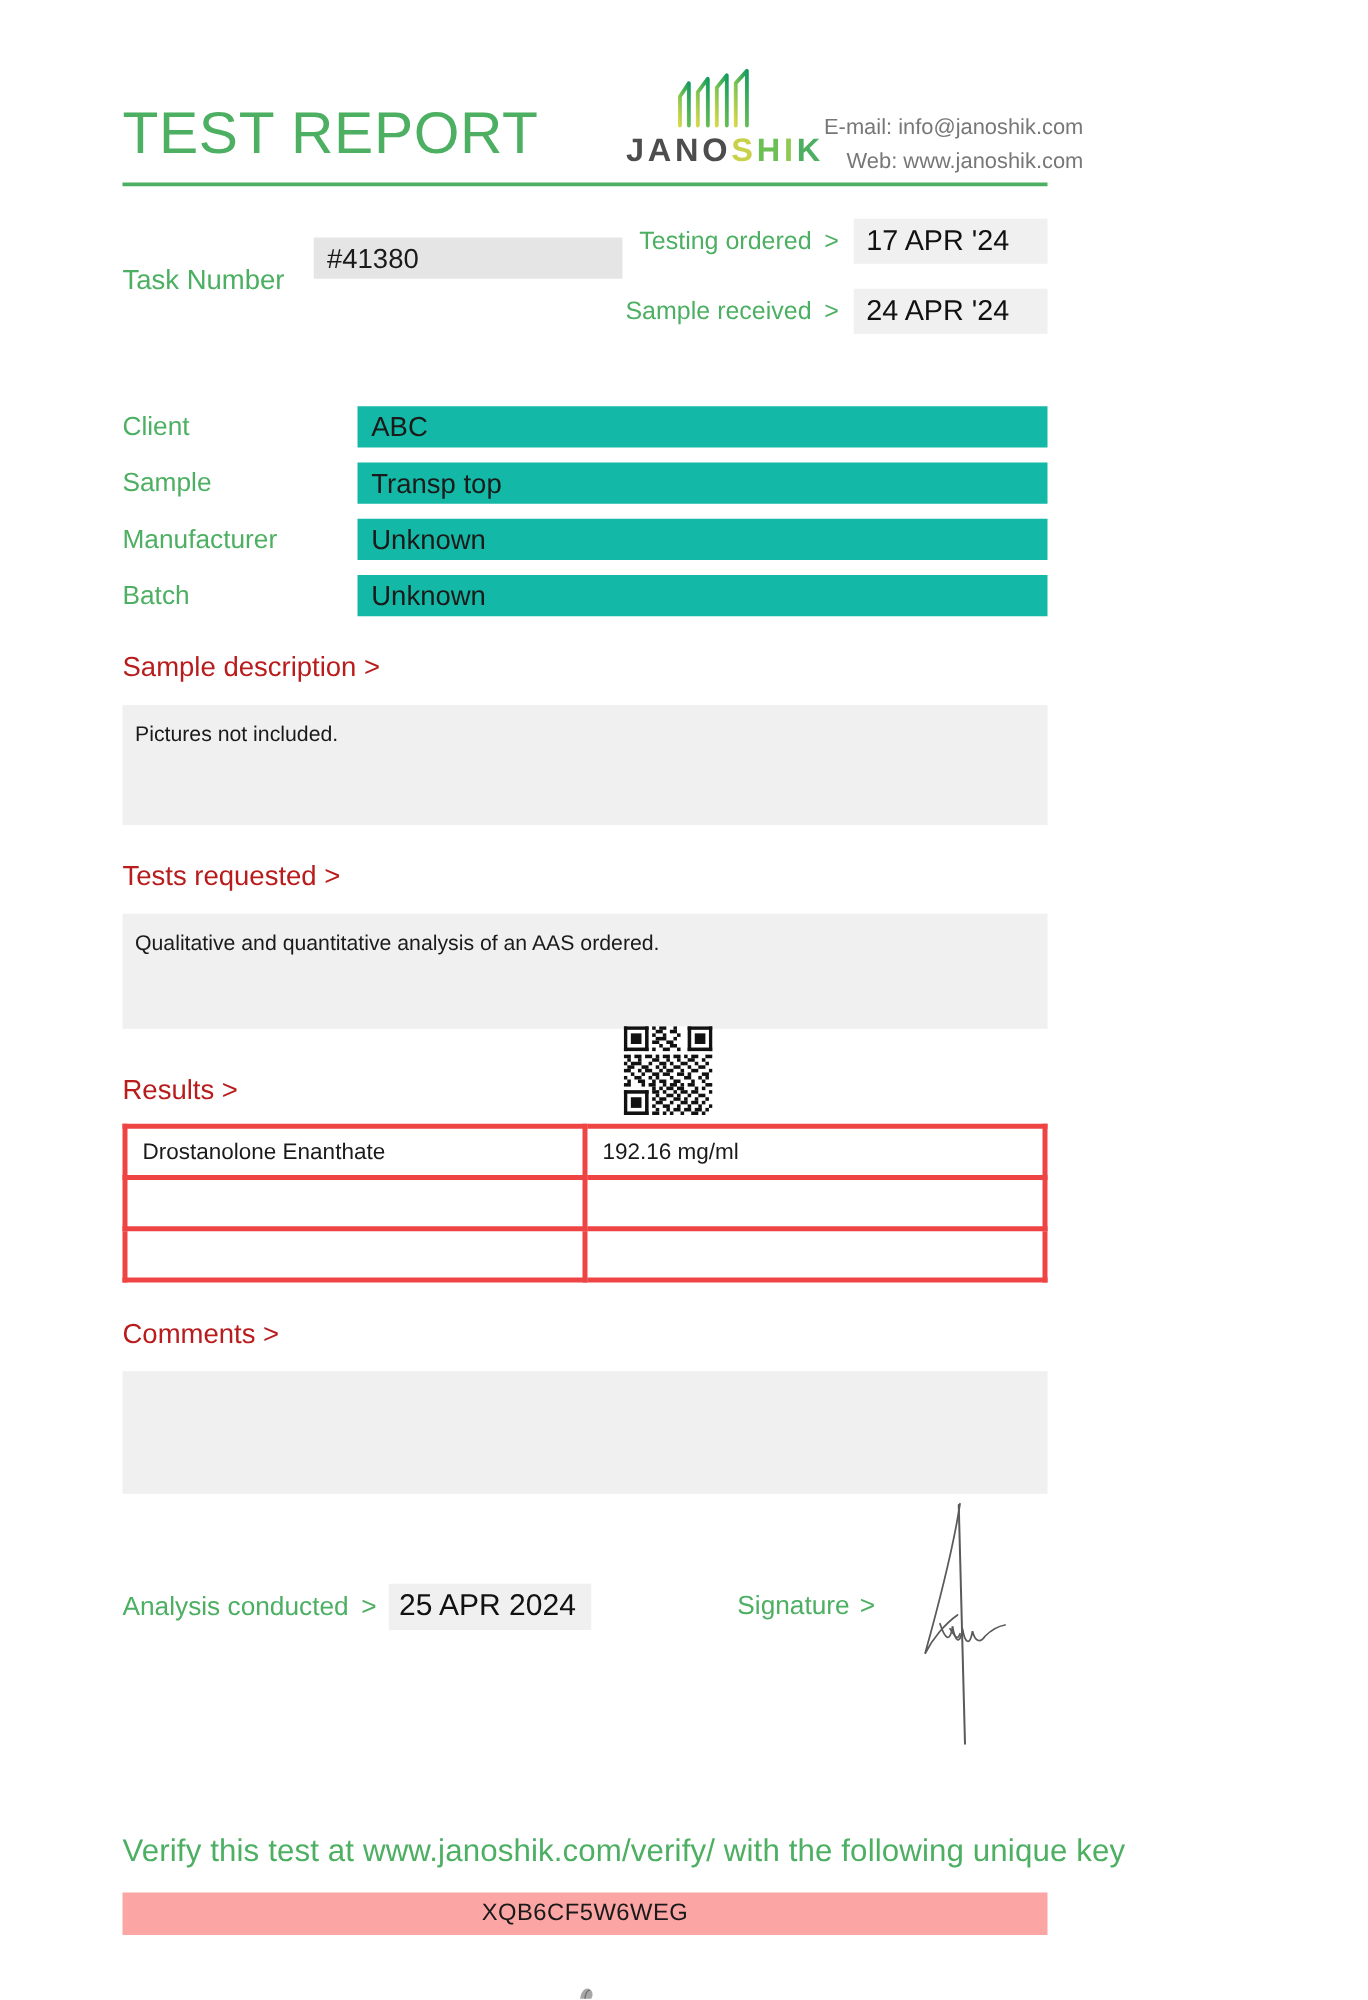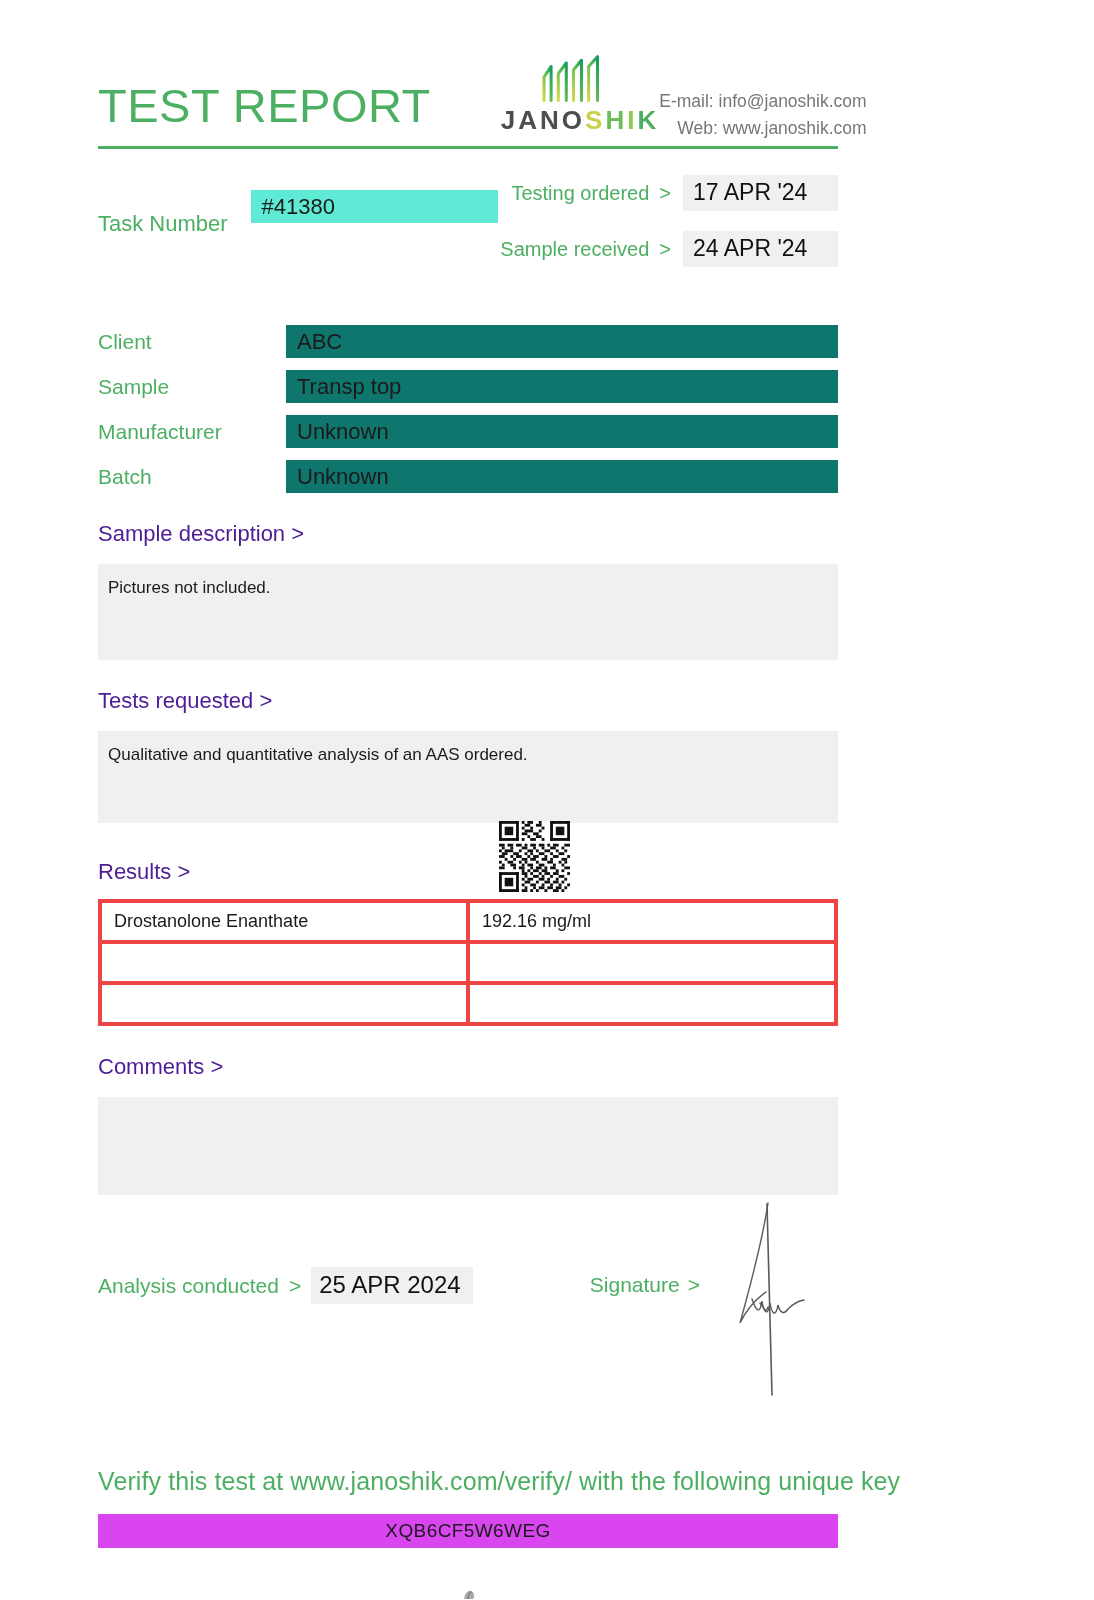--- a/index.html
+++ b/index.html
@@ -90,21 +90,21 @@
   .lbl-green {
     color: #4caf62;
     font-size: 22px;
     font-weight: 400;
     white-space: nowrap;
   }
 
   .task-number-label { margin-right: 23px; margin-top: 36px; }
 
   .task-number-value {
-    background: #5eead4;
+    background: #e5e5e5;
     width: 247px;
     height: 33px;
     line-height: 33px;
     padding-left: 11px;
     font-size: 22px;
     color: #1a1a1a;
   }
 
   .dates { display: flex; flex-direction: column; gap: 20px; }
   .date-row { display: flex; align-items: center; justify-content: flex-end; }
@@ -132,33 +132,33 @@
 
   .info-label {
     width: 188px;
     flex: 0 0 188px;
     color: #4caf62;
     font-size: 21px;
   }
 
   .info-value {
     flex: 1;
-    background: #0f766e;
+    background: #14b8a6;
     height: 33px;
     line-height: 33px;
     padding-left: 11px;
     font-size: 22px;
     color: #1a1a1a;
   }
 
   
   .section { margin-top: 28px; }
 
   .section-heading {
-    color: #4c1d95;
+    color: #b91c1c;
     font-size: 22px;
     margin-bottom: 17px;
   }
 
   .section-box {
     background: #f0f0f0;
     padding: 14px 10px 0 10px;
     font-size: 17px;
     color: #1a1a1a;
   }
@@ -233,21 +233,21 @@
 
   .verify-line {
     margin-top: 62px;
     color: #4caf62;
     font-size: 25px;
     letter-spacing: 0.1px;
     white-space: nowrap;
   }
 
   .key-box {
-    background: #d946ef;
+    background: #fca5a5;
     height: 34px;
     line-height: 34px;
     margin-top: 18px;
     text-align: center;
     font-size: 19px;
     color: #1a1a1a;
     letter-spacing: 0.4px;
   }
 
   .bottom-mark {

